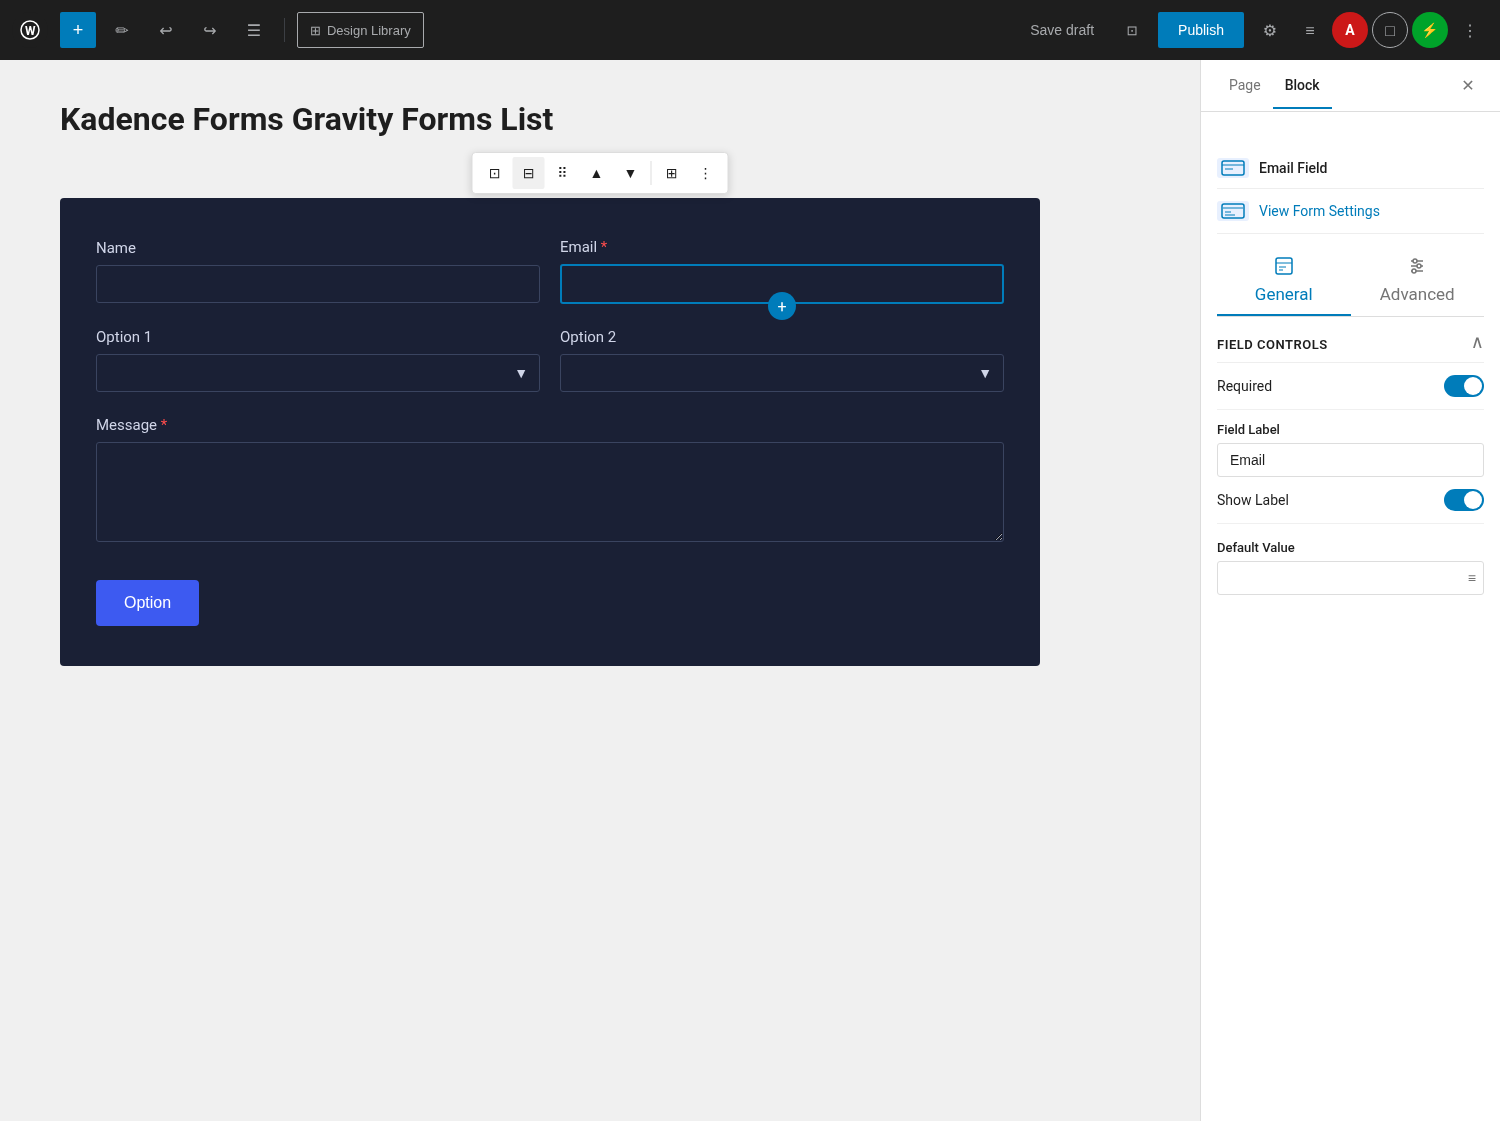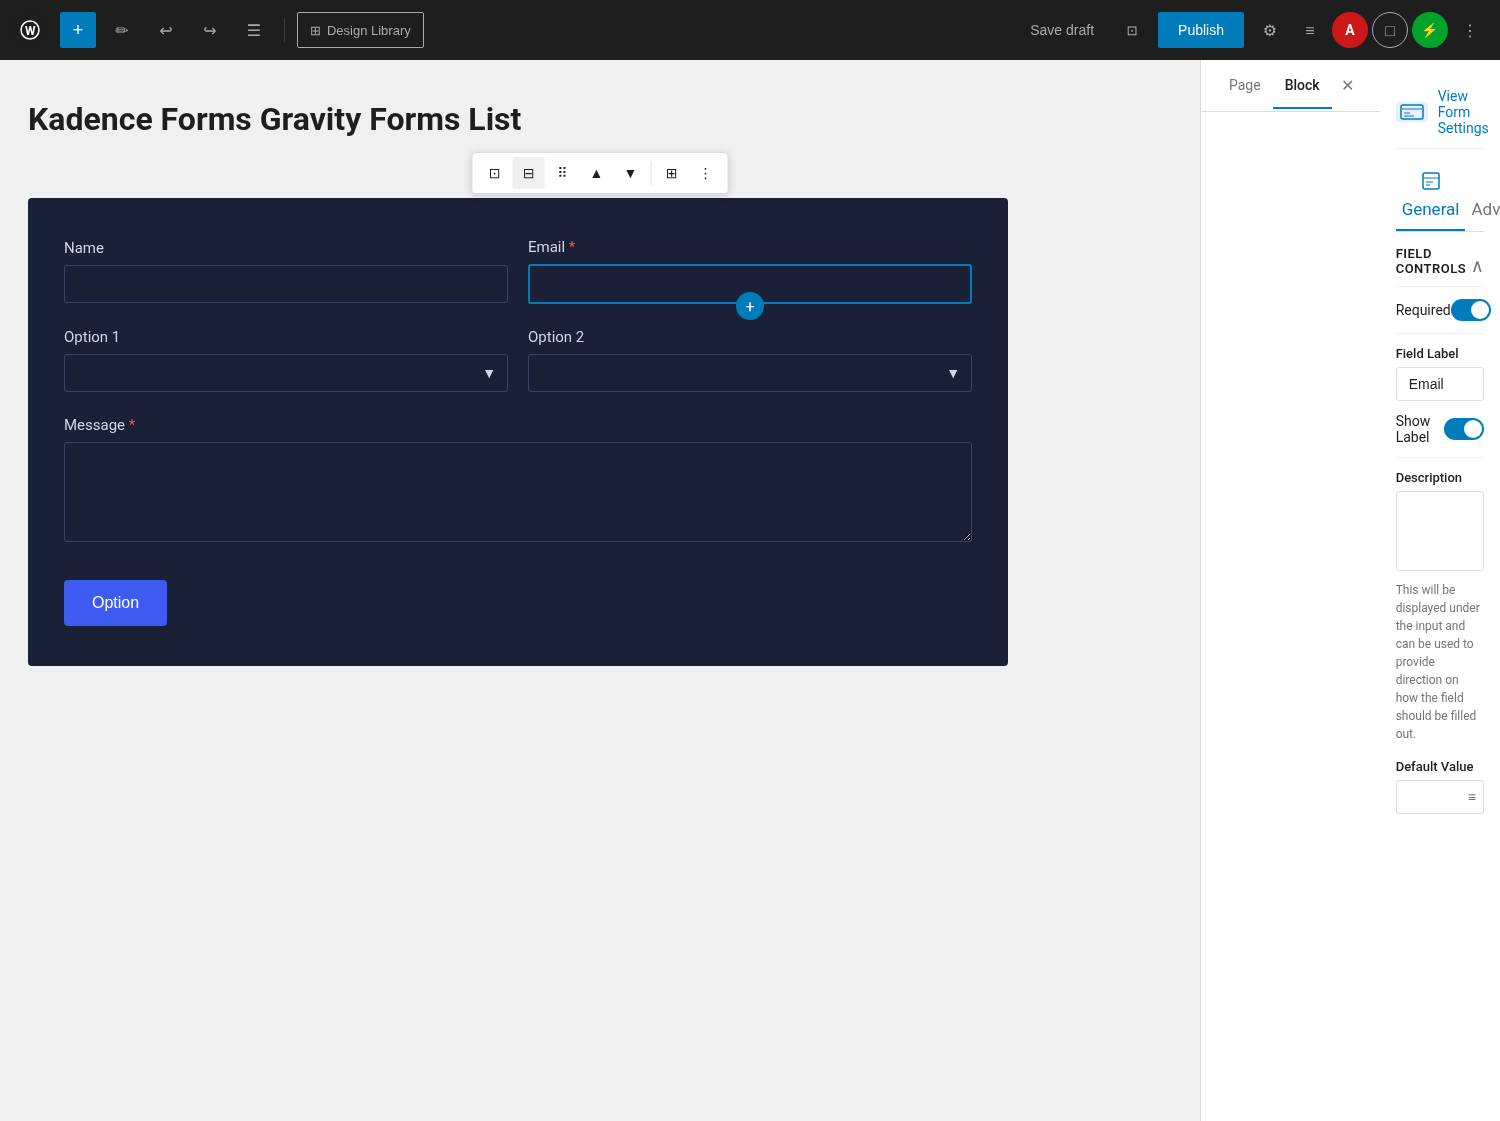--- a/index.html
+++ b/index.html
@@ -37,21 +37,21 @@
       width: 36px; height: 36px; border-radius: 50%; display: flex; align-items: center; justify-content: center; cursor: pointer; font-size: 16px;
     }
 
     
     .main-layout {
       display: flex; flex: 1; overflow: hidden;
     }
 
     
     .content-area {
-      flex: 1; background: #f0f0f0; overflow: auto; padding: 40px 28px; border-radius: 27px;
+      flex: 1; background: #f0f0f0; overflow: auto; padding: 40px 60px; border-radius: 27px;
     }
     .page-title {
       font-size: 32px; font-weight: 700; color: #1e1e1e; margin-bottom: 30px;
     }
 
     
     .form-block {
       position: relative; background: #1a2035; border-radius: 4px; padding: 40px 36px; max-width: 980px;
     }
     .form-block-toolbar {
@@ -85,21 +85,21 @@
       background: #3d5af1; border: none; color: white; padding: 14px 28px; border-radius: 4px; font-size: 16px; cursor: pointer; margin-top: 10px;
     }
 
     
     .add-indicator {
       position: absolute; bottom: -16px; left: 50%; transform: translateX(-50%); background: #007cba; color: white; width: 28px; height: 28px; border-radius: 50%; display: flex; align-items: center; justify-content: center; font-size: 16px; cursor: pointer; z-index: 10;
     }
 
     
     .right-panel {
-      width: 300px; background: white; border-left: 1px solid #ddd; display: flex; flex-direction: row; overflow: hidden; flex-shrink: 0;
+      width: 300px; background: white; border-left: 1px solid #ddd; display: flex; flex-direction: column; overflow: hidden; flex-shrink: 0; gap: 20px;
     }
 
     
     .panel-header {
       display: flex; align-items: center; border-bottom: 1px solid #ddd; padding: 0 16px; height: 52px; flex-shrink: 0;
     }
     .panel-tab {
       padding: 14px 12px; font-size: 14px; color: #757575; cursor: pointer; border-bottom: 2px solid transparent; margin-bottom: -1px;
     }
     .panel-tab.active { color: #1e1e1e; border-bottom-color: #007cba; font-weight: 500; }
@@ -269,20 +269,30 @@
   <div class="right-panel">
 
     <div class="panel-header">
       <div class="panel-tab">Page</div>
       <div class="panel-tab active">Block</div>
       <button class="panel-close">✕</button>
     </div>
 
     <div class="panel-content">
 
+      <div class="panel-item">
+        <div class="panel-item-icon">
+          <svg width="24" height="16" viewBox="0 0 24 16" fill="none">
+            <rect x="1" y="1" width="22" height="14" rx="2" stroke="#007cba" stroke-width="1.5" fill="#e8f0fe"></rect>
+            <line x1="1" y1="5" x2="23" y2="5" stroke="#007cba" stroke-width="1"></line>
+            <line x1="4" y1="9" x2="12" y2="9" stroke="#007cba" stroke-width="1"></line>
+          </svg>
+        </div>
+        <span class="panel-item-label">Email Field</span>
+      </div>
 
       <div class="view-form-settings">
         <div class="view-form-icon">
           <svg width="24" height="16" viewBox="0 0 24 16" fill="none">
             <rect x="1" y="1" width="22" height="14" rx="2" stroke="#007cba" stroke-width="1.5" fill="#e8f0fe"></rect>
             <line x1="2" y1="5" x2="22" y2="5" stroke="#007cba" stroke-width="1"></line>
             <line x1="4" y1="9" x2="10" y2="9" stroke="#007cba" stroke-width="1"></line>
             <line x1="4" y1="12" x2="14" y2="12" stroke="#007cba" stroke-width="1"></line>
           </svg>
         </div>
@@ -329,25 +339,20 @@
       <div style="margin-top: 12px;">
         <div class="field-section-label">Field Label</div>
         <input class="field-text-input" type="text" value="Email" style="">
       </div>
 
       <div class="field-row">
         <span class="field-row-label">Show Label</span>
         <div class="toggle-switch"></div>
       </div>
 
-      <div style="margin-top: 12px;">
-        <div class="field-section-label">Description</div>
-        <textarea class="field-textarea" style=""></textarea>
-        <p class="field-helper">This will be displayed under the input and can be used to provide direction on how the field should be filled out.</p>
-      </div>
 
 
       <div style="margin-top: 16px;">
         <div class="field-section-label">Default Value</div>
         <div class="field-input-with-icon">
           <input class="field-text-input" type="text" style="padding-right: 32px;">
           <span class="field-input-icon">≡</span>
         </div>
       </div>
 

